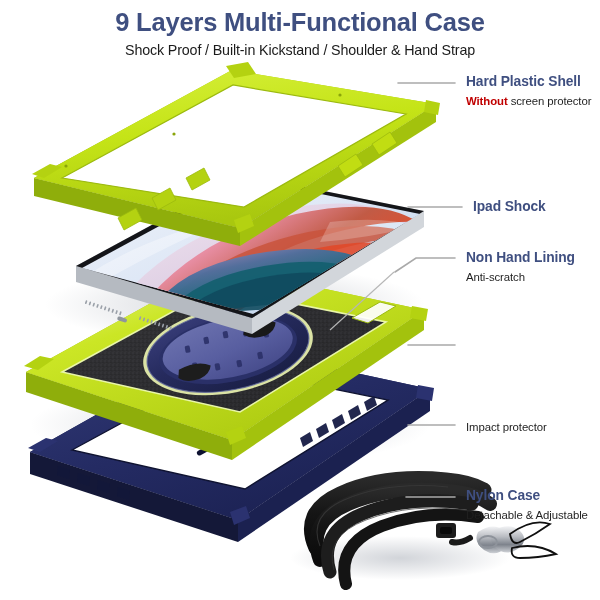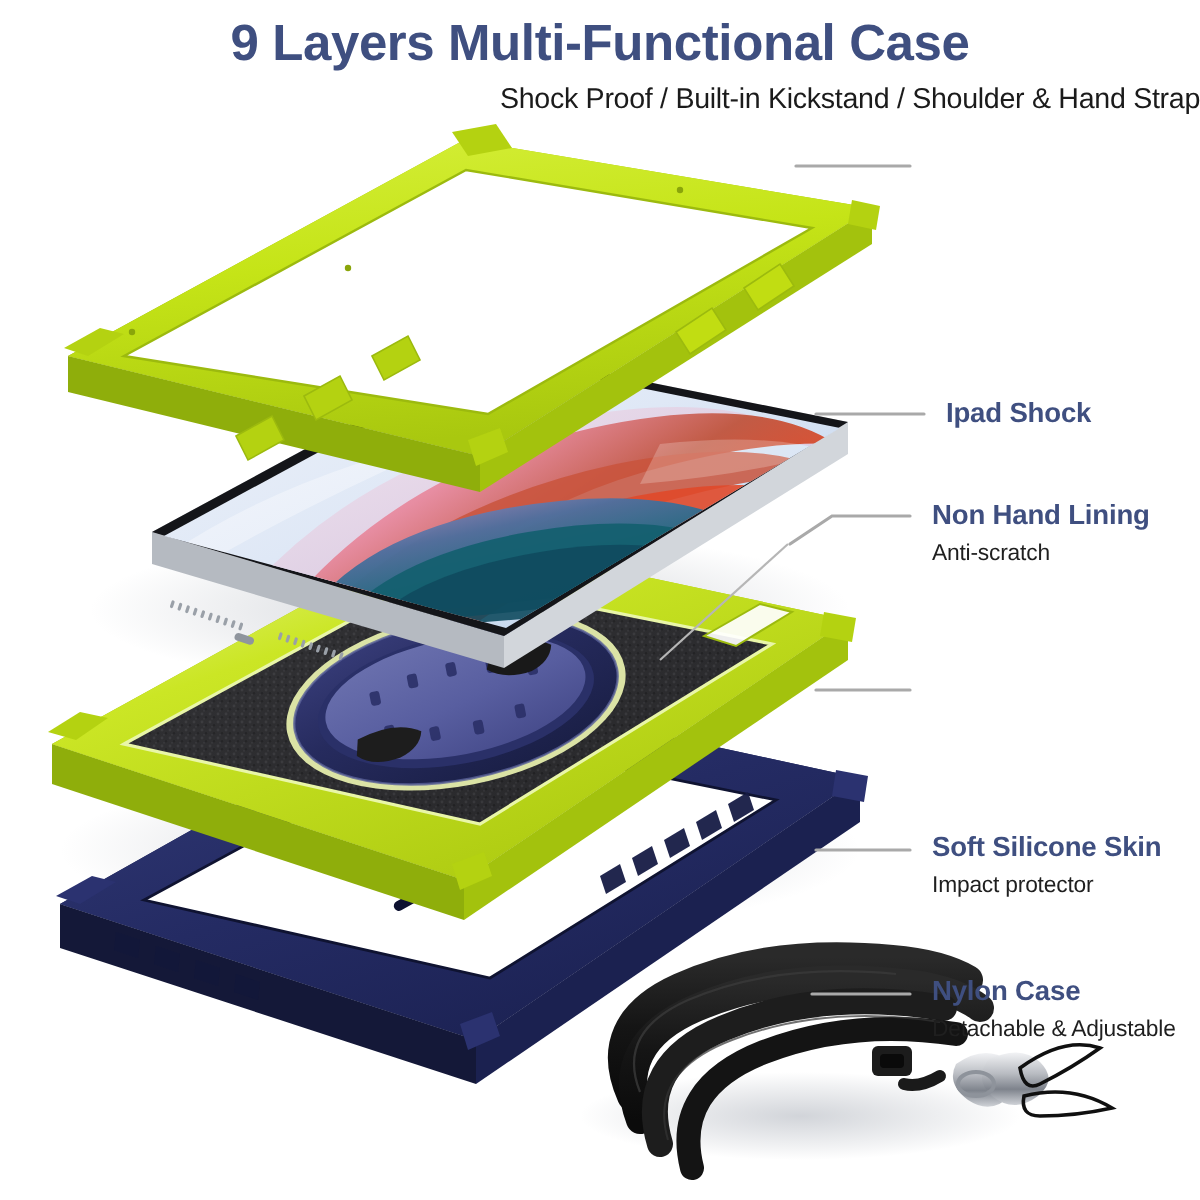--- a/index.html
+++ b/index.html
@@ -36,21 +36,20 @@
     line-height: 1.08;
     color: #3f4f80;
   }
   .subtitle {
     margin: 0;
     padding-top: 5px;
     font-size: 14.3px;
     font-weight: normal;
     color: #1b1b1b;
     letter-spacing: -0.15px;
-    text-align: right;
   }
 
   
   .callout {
     position: absolute;
     white-space: nowrap;
   }
   .callout .c-title {
     margin: 0;
     font-size: 13.8px;
@@ -394,33 +393,36 @@
       <line x1="408" y1="207" x2="462" y2="207"></line>
       <path d="M395 272 L416 258 L455 258"></path>
       <line x1="408" y1="345" x2="455" y2="345"></line>
       <line x1="408" y1="425" x2="455" y2="425"></line>
       <line x1="406" y1="497" x2="455" y2="497"></line>
     </g>
 
     <path d="M330 330 L394 272" stroke="#b6b6b6" stroke-width="1.1" fill="none"></path>
   </svg>
 
+  <div class="callout" style="left:466px; top:74px;">
+    <p class="c-title">Hard Plastic Shell</p>
+    <p class="c-sub"><span class="accent">Without</span><span> screen protector</span></p>
+  </div>
 
   <div class="callout" style="left:473px; top:199px;">
     <p class="c-title">Ipad Shock</p>
   </div>
 
   <div class="callout" style="left:466px; top:250px;">
     <p class="c-title">Non Hand Lining</p>
     <p class="c-sub">Anti-scratch</p>
   </div>
 
 
   <div class="callout" style="left:466px; top:416px;">
-    <p class="c-title">Soft Silicone Skin</p>
     <p class="c-sub">Impact protector</p>
   </div>
 
   <div class="callout" style="left:466px; top:488px;">
     <p class="c-title">Nylon Case</p>
     <p class="c-sub">Detachable &amp; Adjustable</p>
   </div>
 
 </div>
 

